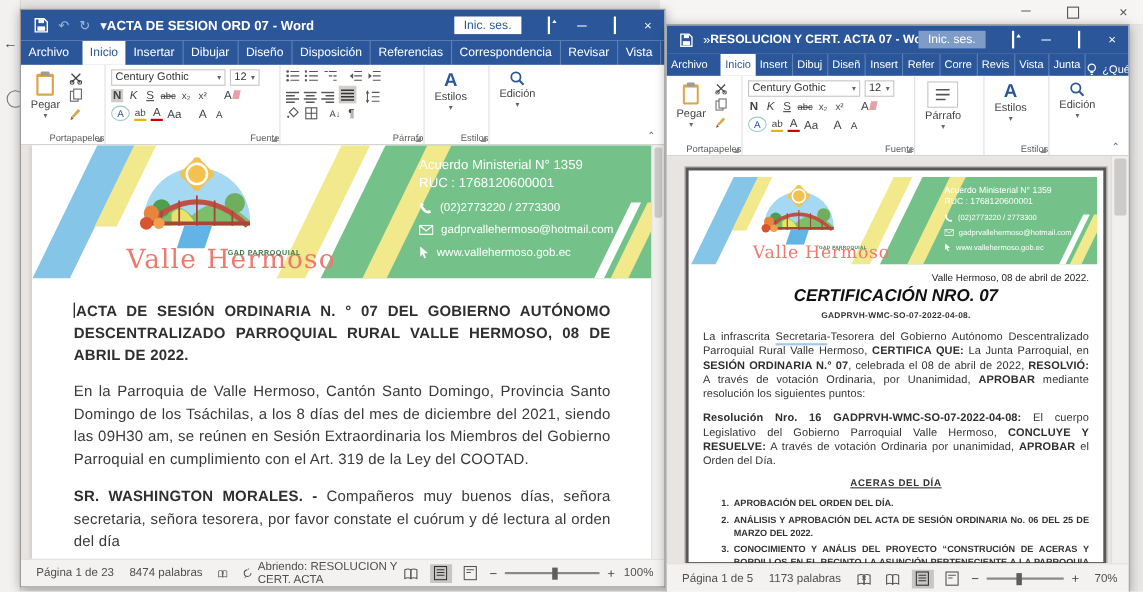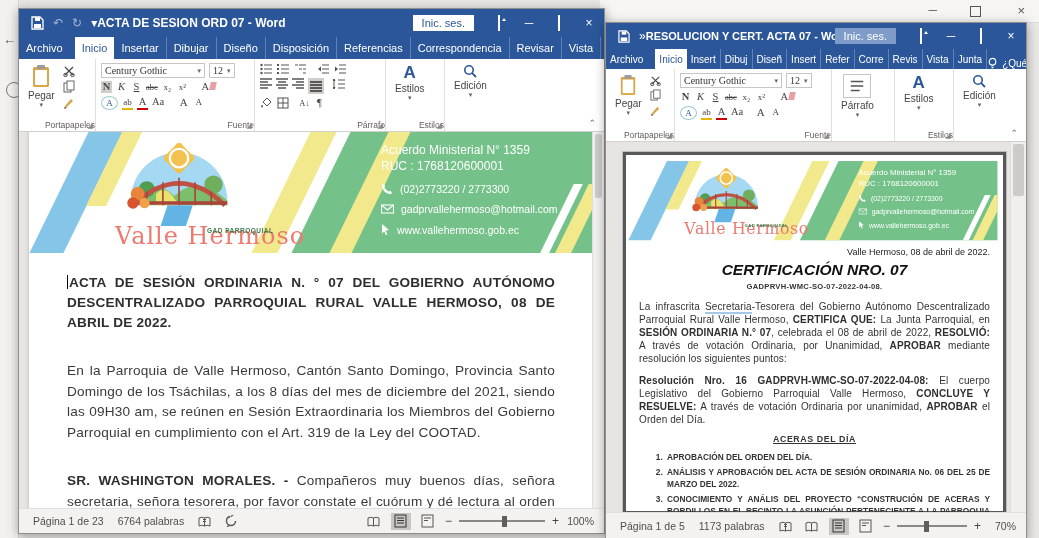--- a/index.html
+++ b/index.html
@@ -49,21 +49,21 @@
   .rw .tabs-right{font-size:10px;gap:4px;}
 
   .ribbon{position:relative;height:72px;background:#fff;border-bottom:1px solid #d2d0ce;display:flex;}
   .group{position:relative;padding:4px 5px 13px 5px;border-right:1px solid #e1dfdd;display:flex;gap:4px;}
   .glabel{position:absolute;bottom:1px;left:0;right:0;text-align:right;font-size:8.5px;color:#605e5c;white-space:nowrap;}
   .launch{position:absolute;bottom:1px;right:2px;font-size:7px;color:#888;}
   .bigbtn{display:flex;flex-direction:column;align-items:center;justify-content:flex-start;font-size:10px;color:#444;padding:1px 4px;}
   .bigbtn .blabel{margin-top:2px;}
   .bigbtn .drop{font-size:7px;color:#666;}
   .col{display:flex;flex-direction:column;justify-content:flex-start;gap:3px;}
-  .row{display:flex;align-items:flex-start;gap:4px;font-family:Liberation Serif, serif;}
+  .row{display:flex;align-items:flex-end;gap:4px;}
   .fbox{border:1px solid #c8c6c4;font-size:10px;color:#333;padding:1px 3px;display:flex;align-items:center;white-space:nowrap;}
   .fbox .drop{margin-left:4px;font-size:7px;color:#666;}
   .fbtn{font-size:10.5px;color:#444;min-width:11px;text-align:center;line-height:12px;}
   .fbtn.sel{background:#d0cecb;}
   .ub{border-bottom:2px solid #e3b505;}
   .rb{border-bottom:2px solid #c00;}
   .blueA{color:#2b579a;border:1px solid #9cc;border-radius:50%;padding:0 2px;font-size:9px;}
   .eraser{color:#444;position:relative;}
   .eraser:after{content:"";position:absolute;right:-5px;top:1px;width:6px;height:8px;background:#e8a0a8;transform:skewX(-12deg);}
   .micon{display:inline-block;vertical-align:middle;}
@@ -97,21 +97,21 @@
   .bn-sub{position:absolute;left:178px;top:95px;font-size:6.5px;font-weight:bold;letter-spacing:.5px;color:#3c7a4e;}
   .bn-contact{position:absolute;left:352px;top:10px;color:#fff;}
   .bn-c1{font-size:12px;line-height:16px;}
   .bn-cl{font-size:10.5px;margin-top:8.5px;display:flex;align-items:center;gap:7px;}
   .bannerwrap-r{width:371px;height:80px;margin:6px 2px 0 2px;overflow:hidden;}
   .bannerwrap-r .banner{transform:scale(.655);transform-origin:0 0;}
 
   
   .acta-body{padding:20px 38px 0 38px;color:#2f2f2f;}
   .acta-title{font-size:13.6px;font-weight:bold;line-height:20px;text-align:justify;letter-spacing:.2px;}
-  .acta-p{font-size:13.6px;line-height:20.5px;text-align:justify;margin-top:28px;letter-spacing:.2px;color:#3a3a3a;}
+  .acta-p{font-size:13.6px;line-height:20.5px;text-align:justify;margin-top:13px;letter-spacing:.2px;color:#3a3a3a;}
   .caret{display:inline-block;width:1px;height:14px;background:#000;vertical-align:-2px;margin-right:1px;}
   .b{font-weight:bold;color:#2f2f2f;}
   .w{border-bottom:2px solid #a7c7e7;}
 
   
   .cert-body{padding:4px 13px 0 13px;color:#333;}
   .cert-date{text-align:right;font-size:9px;margin-top:2px;color:#222;}
   .cert-title{text-align:center;font-size:15.5px;font-weight:bold;font-style:italic;margin-top:4px;color:#111;}
   .cert-code{text-align:center;font-size:7.6px;font-weight:bold;margin-top:3px;letter-spacing:.3px;}
   .cert-p{font-size:10px;line-height:13px;text-align:justify;margin-top:9px;letter-spacing:.1px;}
@@ -498,28 +498,29 @@
 
         </div>
       </div>
       <div class="vscroll">
           <div class="vthumb" style="top:2px;height:64px"></div>
         </div>
     </div>
 
     <div class="statusbar">
       <span class="st-item">Página 1 de 23</span>
-      <span class="st-item">6764 palabras</span>
+      <span class="st-item">8474 palabras</span>
       <svg class="micon st-item" width="13" height="11" viewBox="0 0 13 11" color="#555">
           <use href="#i-book"></use>
           <path d="M5 3 l3 3 M8 3 l-3 3" stroke="#555"></path>
         </svg>
       <svg class="micon st-item" width="12" height="12" viewBox="0 0 12 12" color="#555">
           <use href="#i-spinner"></use>
         </svg>
+      <span style="margin-left:5px">Abriendo: RESOLUCION Y CERT. ACTA</span>
       <div class="st-right">
         <span class="viewbtn">
             <svg class="micon" width="13" height="11" viewBox="0 0 13 11" color="#555">
               <use href="#i-book"></use>
             </svg>
           </span>
         <span class="viewbtn sel">
             <svg class="micon" width="13" height="14" viewBox="0 0 13 14" color="#333">
               <use href="#i-pagelines"></use>
             </svg>

